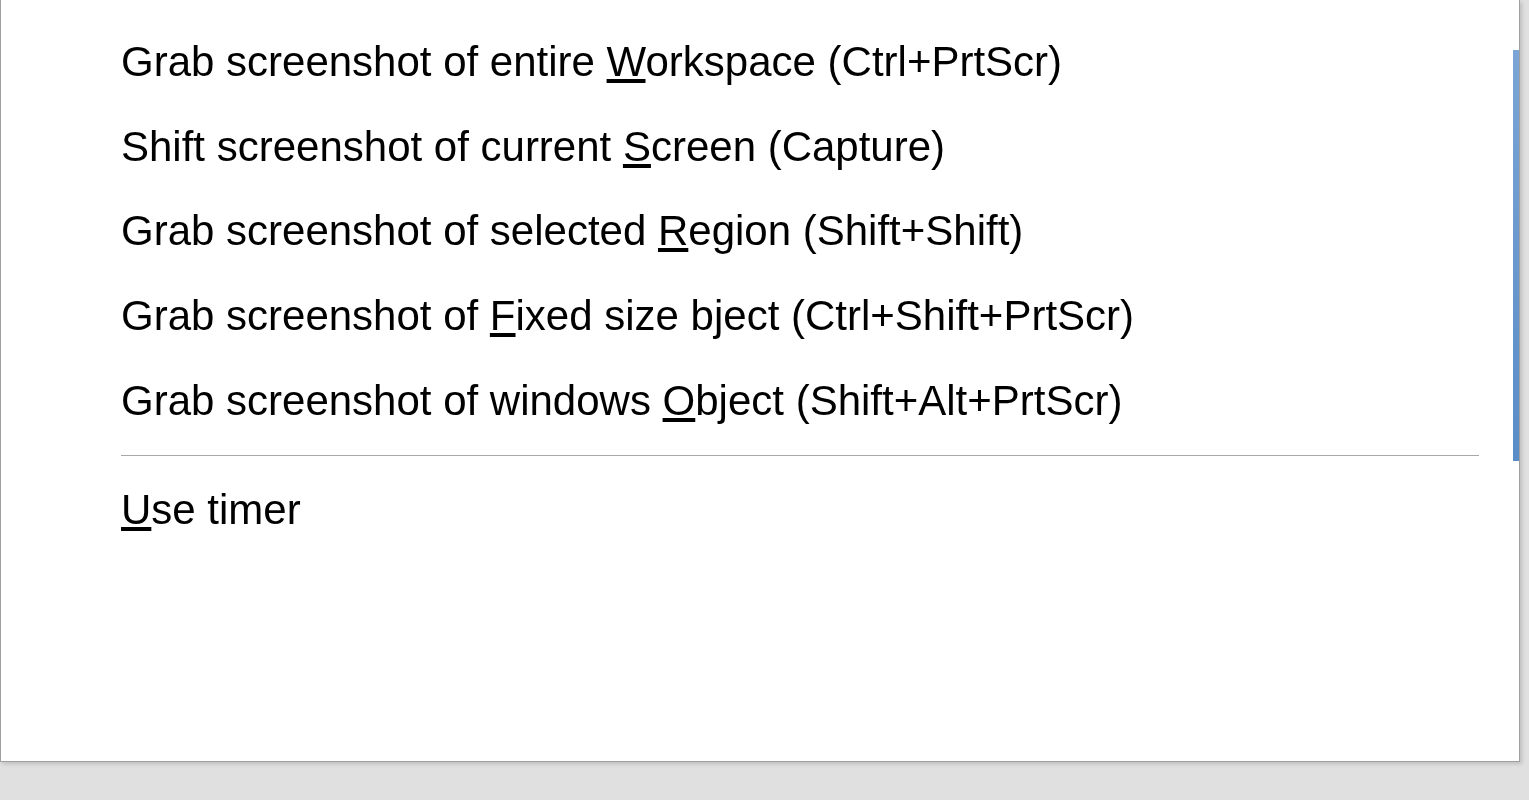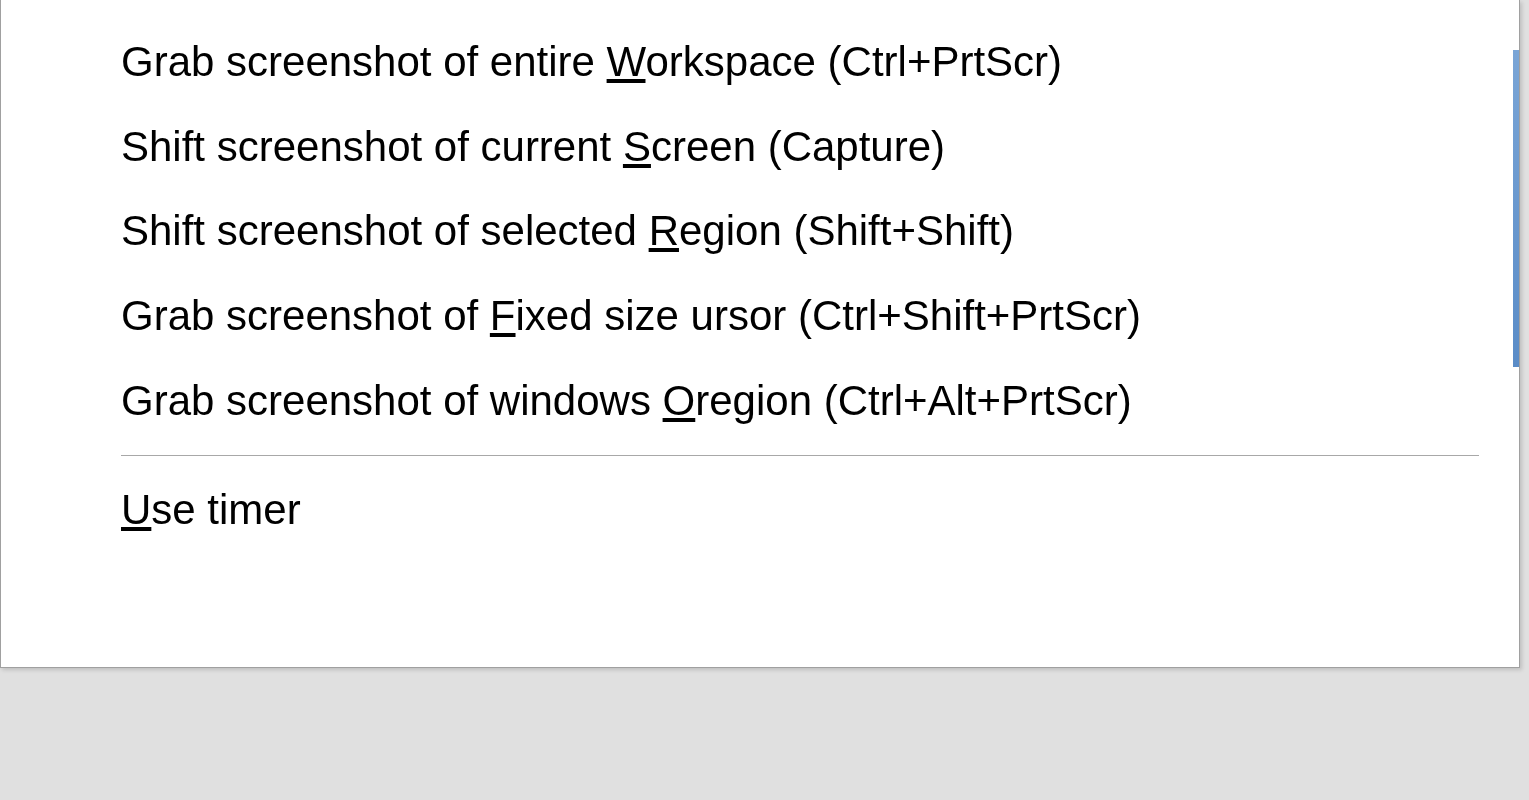--- a/index.html
+++ b/index.html
@@ -13,21 +13,21 @@
       width: 1529px;
       height: 800px;
       overflow: hidden;
     }
     .menu-panel {
       background: #ffffff;
       border: 1px solid #a0a0a0;
       border-top: none;
       box-shadow: 2px 2px 4px rgba(0,0,0,0.15);
       width: 1520px;
-      height: 668px;
+      height: 762px;
       padding: 20px 0 0 0;
       position: relative;
     }
     .menu-item {
       font-size: 42px;
       color: #000000;
       padding: 14px 0 14px 120px;
       line-height: 1.35;
       cursor: default;
       white-space: nowrap;
@@ -57,29 +57,29 @@
   <div class="menu-item">
     <span>Grab screenshot of entire </span><span class="mnemonic">W</span><span>orkspace (Ctrl+PrtScr)</span>
   </div>
 
   <div class="menu-item">
     <span>Shift screenshot of current </span><span class="mnemonic">S</span><span>creen (Capture)</span>
   </div>
 
 
   <div class="menu-item">
-    <span>Shift screenshot of selected </span><span class="mnemonic">R</span><span>egion (Shift+Shift)</span>
+    <span>Grab screenshot of selected </span><span class="mnemonic">R</span><span>egion (Shift+Shift)</span>
   </div>
 
   <div class="menu-item">
-    <span>Grab screenshot of </span><span class="mnemonic">F</span><span>ixed size ursor (Ctrl+Shift+PrtScr)</span>
+    <span>Grab screenshot of </span><span class="mnemonic">F</span><span>ixed size bject (Ctrl+Shift+PrtScr)</span>
   </div>
 
   <div class="menu-item">
-    <span>Grab screenshot of windows </span><span class="mnemonic">O</span><span>region (Ctrl+Alt+PrtScr)</span>
+    <span>Grab screenshot of windows </span><span class="mnemonic">O</span><span>bject (Shift+Alt+PrtScr)</span>
   </div>
 
   <hr class="menu-separator">
 
   <div class="menu-item">
     <span></span><span class="mnemonic">U</span><span>se timer</span>
   </div>
 
 
   <div class="right-edge"></div>

